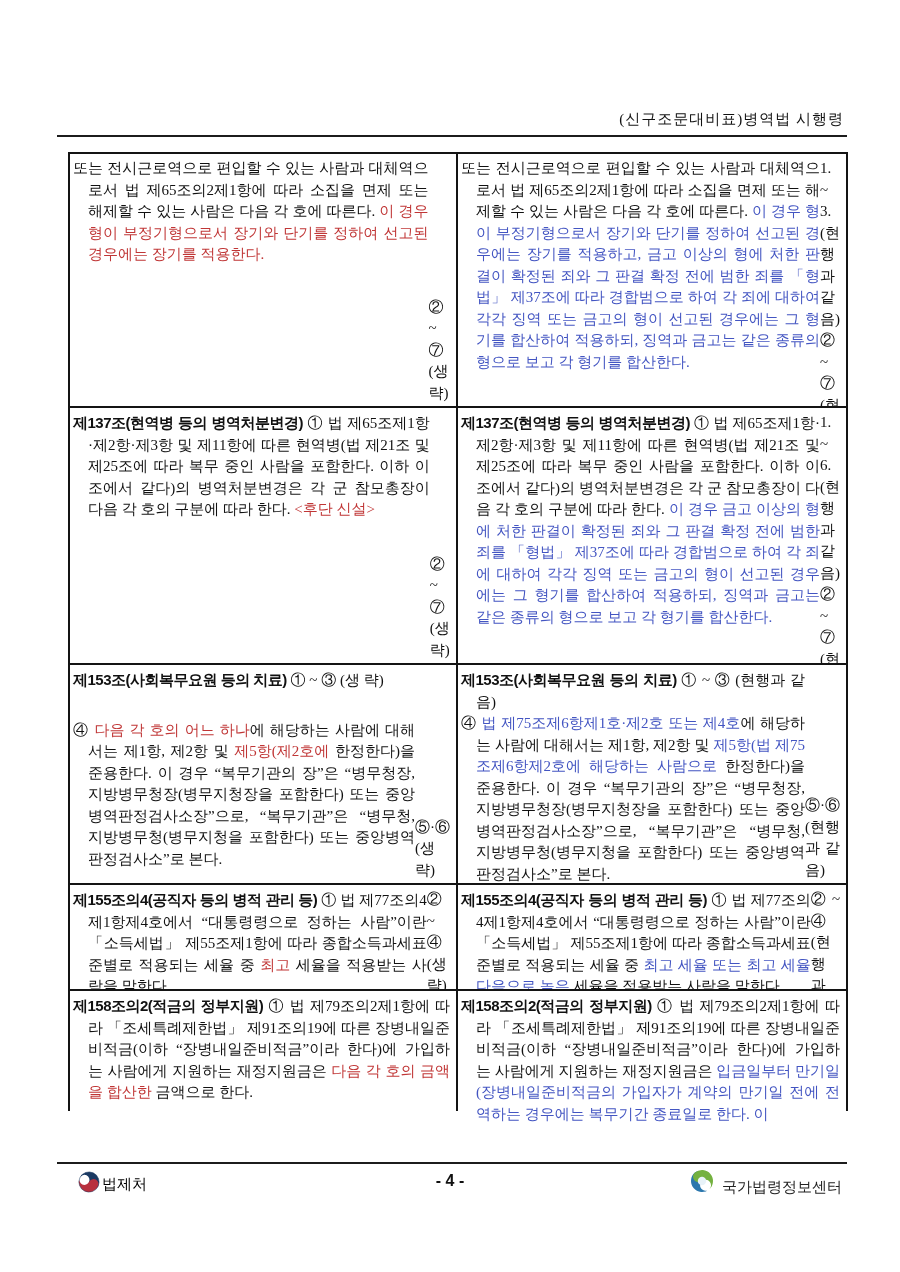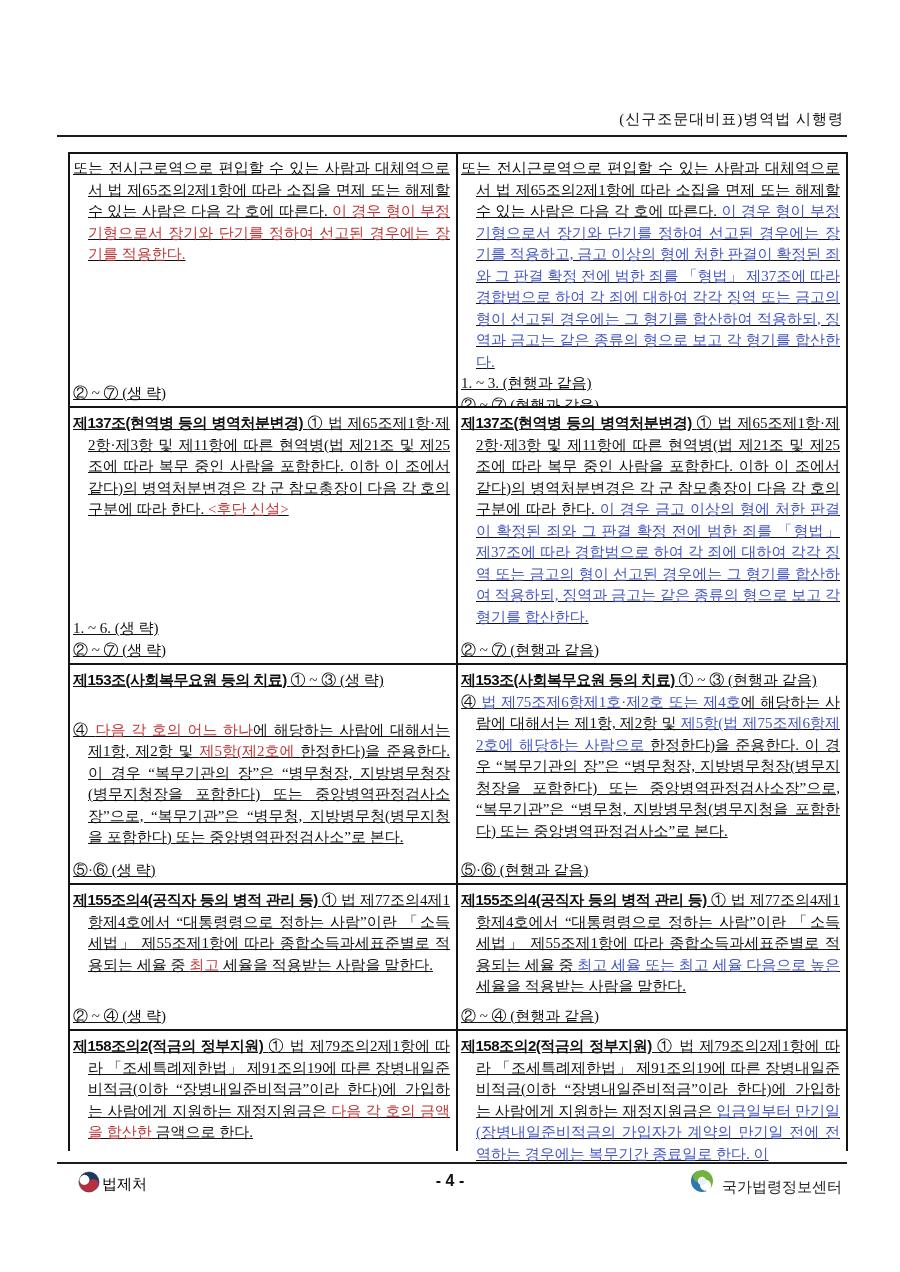--- a/index.html
+++ b/index.html
@@ -23,43 +23,43 @@
   .doc-table{
     position:absolute;left:68px;top:152px;width:780px;
     border:2px solid #141414;border-bottom:none;
     box-sizing:border-box;
   }
   .row{display:flex;border-bottom:2px solid #141414;box-sizing:border-box;}
   .row:last-child{border-bottom:none;}
   .cell{
     width:50%;box-sizing:border-box;
     padding:4px 6px 2px 3px;
-    display:flex;flex-direction:column;
+    display:flex;flex-direction:row;
     font-size:15px;line-height:21.5px;
-    text-align:justify;overflow:hidden;text-decoration:underline;
+    text-align:justify;overflow:hidden;
   }
   .row:last-child .cell{overflow:visible;}
   .cell.left{border-right:2px solid #141414;}
   .para{margin:0;padding-left:15px;text-indent:-15px;}
   .para.gap{margin-top:28px;}
   .items{margin-top:auto;}
   .item{margin:0;}
   .seg-b{
     font-weight:700;
     font-family:"Liberation Sans","DejaVu Sans",sans-serif;
     letter-spacing:-0.5px;
   }
   .c-old{color:#c03636;}
   .c-new{color:#4355c2;}
 
   
   .row-0{height:254px;}
   .row-1{height:257px;}
   .row-2{height:220px;}
-  .row-3{height:146px;}
+  .row-3{height:106px;}
   .row-4{height:120px;}
 
   
   .footer-left{
     position:absolute;left:78px;top:1171px;
     display:flex;align-items:center;gap:2px;font-size:15px;color:#000000;
   }
   .footer-center{
     position:absolute;left:0;top:1172px;width:900px;text-align:center;
     font-weight:700;font-size:16px;
@@ -98,29 +98,29 @@
             <p class="item">② ~ ⑦ (현행과 같음)</p>
           </div>
         </div>
       </div>
       <div class="row row-1">
         <div class="cell left">
           <div class="body">
             <p class="para"><span class="seg-b ">제137조(현역병 등의 병역처분변경) </span><span>① 법 제65조제1항·제2항·제3항 및 제11항에 따른 현역병(법 제21조 및 제25조에 따라 복무 중인 사람을 포함한다. 이하 이 조에서 같다)의 병역처분변경은 각 군 참모총장이 다음 각 호의 구분에 따라 한다. </span><span class="c-old">&lt;후단 신설&gt;</span></p>
           </div>
           <div class="items">
-            <p class="item">1. ~ 6. (생  략)</p>
             <p class="item">② ~ ⑦ (생  략)</p>
           </div>
         </div>
         <div class="cell right">
           <div class="body">
             <p class="para"><span class="seg-b ">제137조(현역병 등의 병역처분변경) </span><span>① 법 제65조제1항·제2항·제3항 및 제11항에 따른 현역병(법 제21조 및 제25조에 따라 복무 중인 사람을 포함한다. 이하 이 조에서 같다)의 병역처분변경은 각 군 참모총장이 다음 각 호의 구분에 따라 한다. </span><span class="c-new">이 경우 금고 이상의 형에 처한 판결이 확정된 죄와 그 판결 확정 전에 범한 죄를 「형법」 제37조에 따라 경합범으로 하여 각 죄에 대하여 각각 징역 또는 금고의 형이 선고된 경우에는 그 형기를 합산하여 적용하되, 징역과 금고는 같은 종류의 형으로 보고 각 형기를 합산한다.</span></p>
           </div>
           <div class="items">
+            <p class="item">1. ~ 6. (현행과 같음)</p>
             <p class="item">② ~ ⑦ (현행과 같음)</p>
           </div>
         </div>
       </div>
       <div class="row row-2">
         <div class="cell left">
           <div class="body">
             <p class="para"><span class="seg-b ">제153조(사회복무요원 등의 치료) </span><span>① ~ ③ (생  략)</span></p>
             <p class="para gap"><span>④ </span><span class="c-old">다음 각 호의 어느 하나</span><span>에 해당하는 사람에 대해서는 제1항, 제2항 및 </span><span class="c-old">제5항(제2호에 </span><span>한정한다)을 준용한다. 이 경우 “복무기관의 장”은 “병무청장, 지방병무청장(병무지청장을 포함한다) 또는 중앙병역판정검사소장”으로, “복무기관”은 “병무청, 지방병무청(병무지청을 포함한다) 또는 중앙병역판정검사소”로 본다.</span></p>
           </div>

